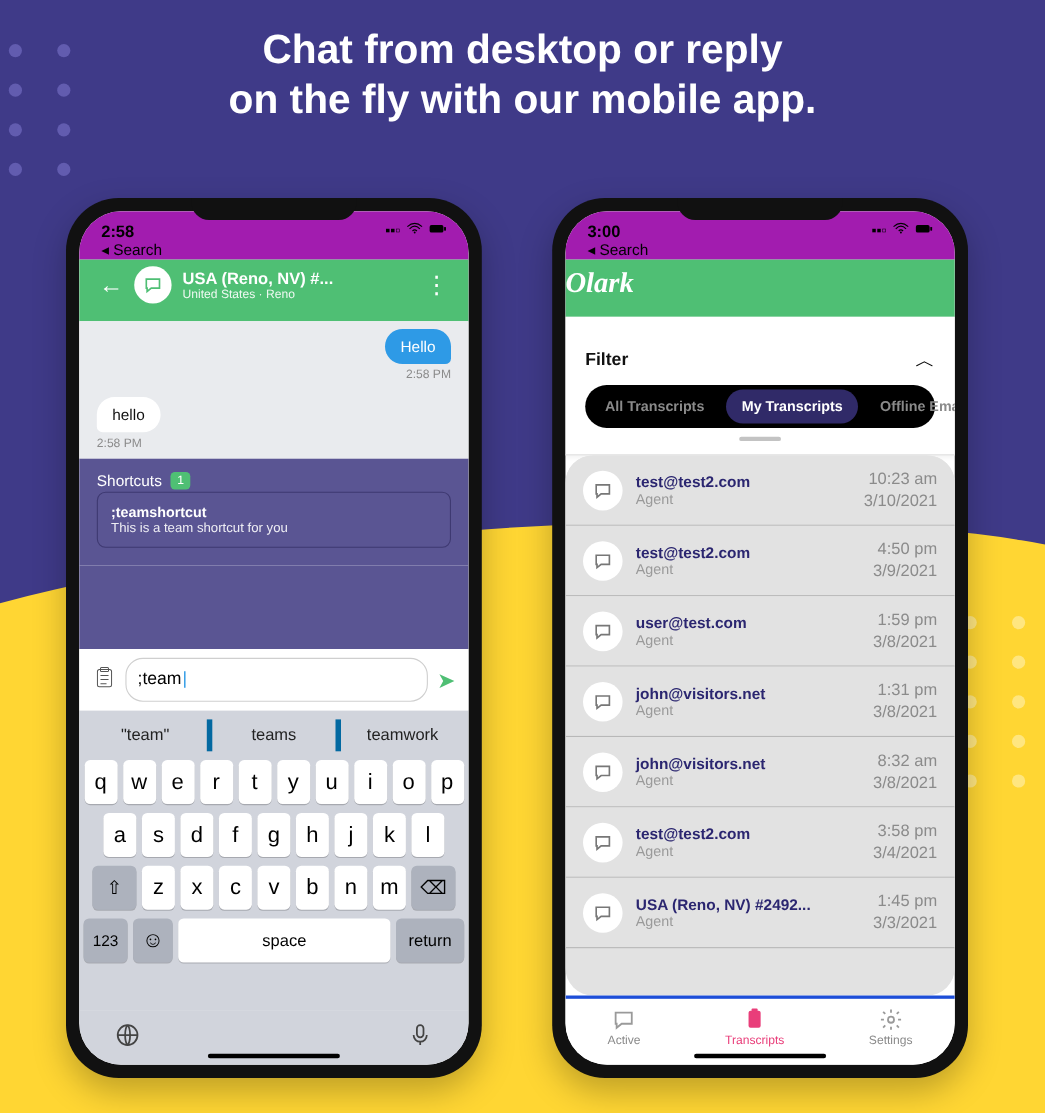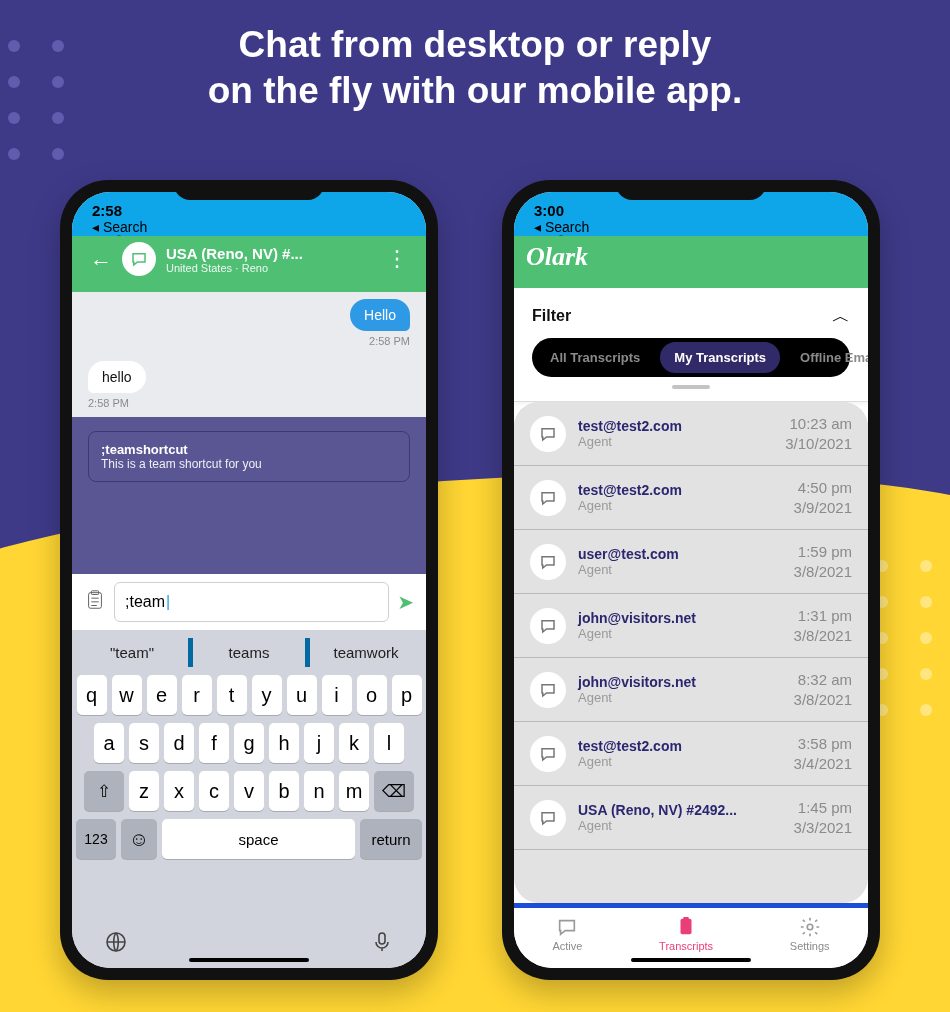--- a/index.html
+++ b/index.html
@@ -67,25 +67,24 @@
     position: absolute;
     top: 0; left: 50%; transform: translateX(-50%);
     width: 150px; height: 20px;
     background: #111;
     border-radius: 0 0 16px 16px;
     z-index: 50;
   }
 
   
   .status-bar {
-    background: #0ea5e9;
+    background: #a21caf;
     padding: 10px 20px 2px;
     display: flex; justify-content: space-between; align-items: flex-start;
     height: 44px;
-    flex-direction: column;
   }
   .sb-left { display: flex; flex-direction: column; align-items: flex-start; }
   .sb-time { font-weight: 700; font-size: 15px; color:#000; }
   .sb-back { font-size: 14px; color:#000; }
   .sb-right { display:flex; gap:5px; align-items:center; font-size:13px; color:#000;}
   .sb-right svg { width:16px; height:12px; }
 
   .chat-header {
     background: #4fbf74;
     display:flex; align-items:center;
@@ -138,21 +137,21 @@
   .sc-gap { height:76px; background:#5a5593; }
 
   .input-row {
     background:#fff;
     display:flex; align-items:center; gap:8px;
     padding: 8px 12px;
   }
   .clip-icon svg { width:22px; height:22px; stroke:#555; fill:none; }
   .text-input {
     flex:1;
-    border:1px solid #cfcfcf; border-radius:6px;
+    border:1px solid #cfcfcf; border-radius:16px;
     padding: 10px 10px; font-size:16px;
   }
   .text-input .caret::after { content:"|"; color:#2e9ae6; animation:blink 1s infinite; margin-left:1px; }
   @keyframes blink { 50% {opacity:0;} }
   .send-icon { color:#4fbf74; font-size:20px; }
 
   
   .kbd {
     background:#d1d4dc;
     padding: 8px 4px 8px;
@@ -183,28 +182,28 @@
   .kbd-bottom svg { width:24px; height:24px; stroke:#444; fill:none; stroke-width:1.6; }
 
   .home-ind {
     position:absolute; bottom:6px; left:50%; transform:translateX(-50%);
     width:120px; height:4px; background:#000; border-radius:3px; z-index:40;
   }
 
   
   .brand {
     background:#4fbf74;
-    padding: 6px 12px 16px;
+    padding: 6px 0 16px;
     color:#fff;
   }
   .brand-logo { font-family: cursive; font-size:26px; font-weight:700; font-style:italic; }
 
   .filter {
     background:#fff;
-    padding: 16px 18px 12px;
+    padding: 28px 18px 12px;
     border-bottom: 1px solid #ddd;
     box-shadow: 0 2px 4px rgba(0,0,0,.05);
   }
   .filter-row1 { display:flex; justify-content:space-between; align-items:center; }
   .filter-row1 .lbl { font-weight:700; font-size:16px; color:#111; }
   .tabs { display:flex; gap:6px; background:#000000; border-radius:22px; padding:4px; margin-top:10px; }
   .tab {
     flex:0 0 auto; padding:8px 14px; font-size:13px; font-weight:600;
     color:#8a8a8a; border-radius:18px;
   }
@@ -225,21 +224,21 @@
   .row .bubb svg { width:18px; height:18px; stroke:#777; fill:none; stroke-width:2; }
   .row .mid { flex:1; }
   .row .mid .em { color:#2b2670; font-weight:700; font-size:14px; }
   .row .mid .ag { color:#9a9a9a; font-size:13px; }
   .row .rt { text-align:right; color:#8b8b8b; font-size:15px; line-height:1.3; }
 
   .bottom-nav {
     background:#fff;
     display:flex; justify-content:space-around;
     padding: 8px 0 16px;
-    border-top:5px solid #1d4ed8;
+    border-top:3px solid #1d4ed8;
   }
   .bn { text-align:center; font-size:11px; color:#8a8a8a; }
   .bn svg { width:22px; height:22px; display:block; margin:0 auto 2px; }
   .bn.active { color:#e93e7a; }
 </style>
 </head>
 <body>
 
 <div class="bg-yellow"></div>
 <div class="dots">
@@ -311,20 +310,24 @@
 
       <div class="msg-area">
         <div class="msg-out">Hello</div>
         <div class="clr"></div>
         <div class="ts-r">2:58 PM</div>
         <div class="msg-in">hello</div>
         <div class="ts-l">2:58 PM</div>
       </div>
 
       <div class="shortcuts-panel">
+        <div class="sc-title">
+          <span>Shortcuts</span>
+          <span class="sc-badge">1</span>
+        </div>
         <div class="sc-item">
           <div class="c1">;teamshortcut</div>
           <div class="c2">This is a team shortcut for you</div>
         </div>
       </div>
       <div class="sc-gap"></div>
 
       <div class="input-row">
         <span class="clip-icon">
           <svg viewBox="0 0 24 24">

